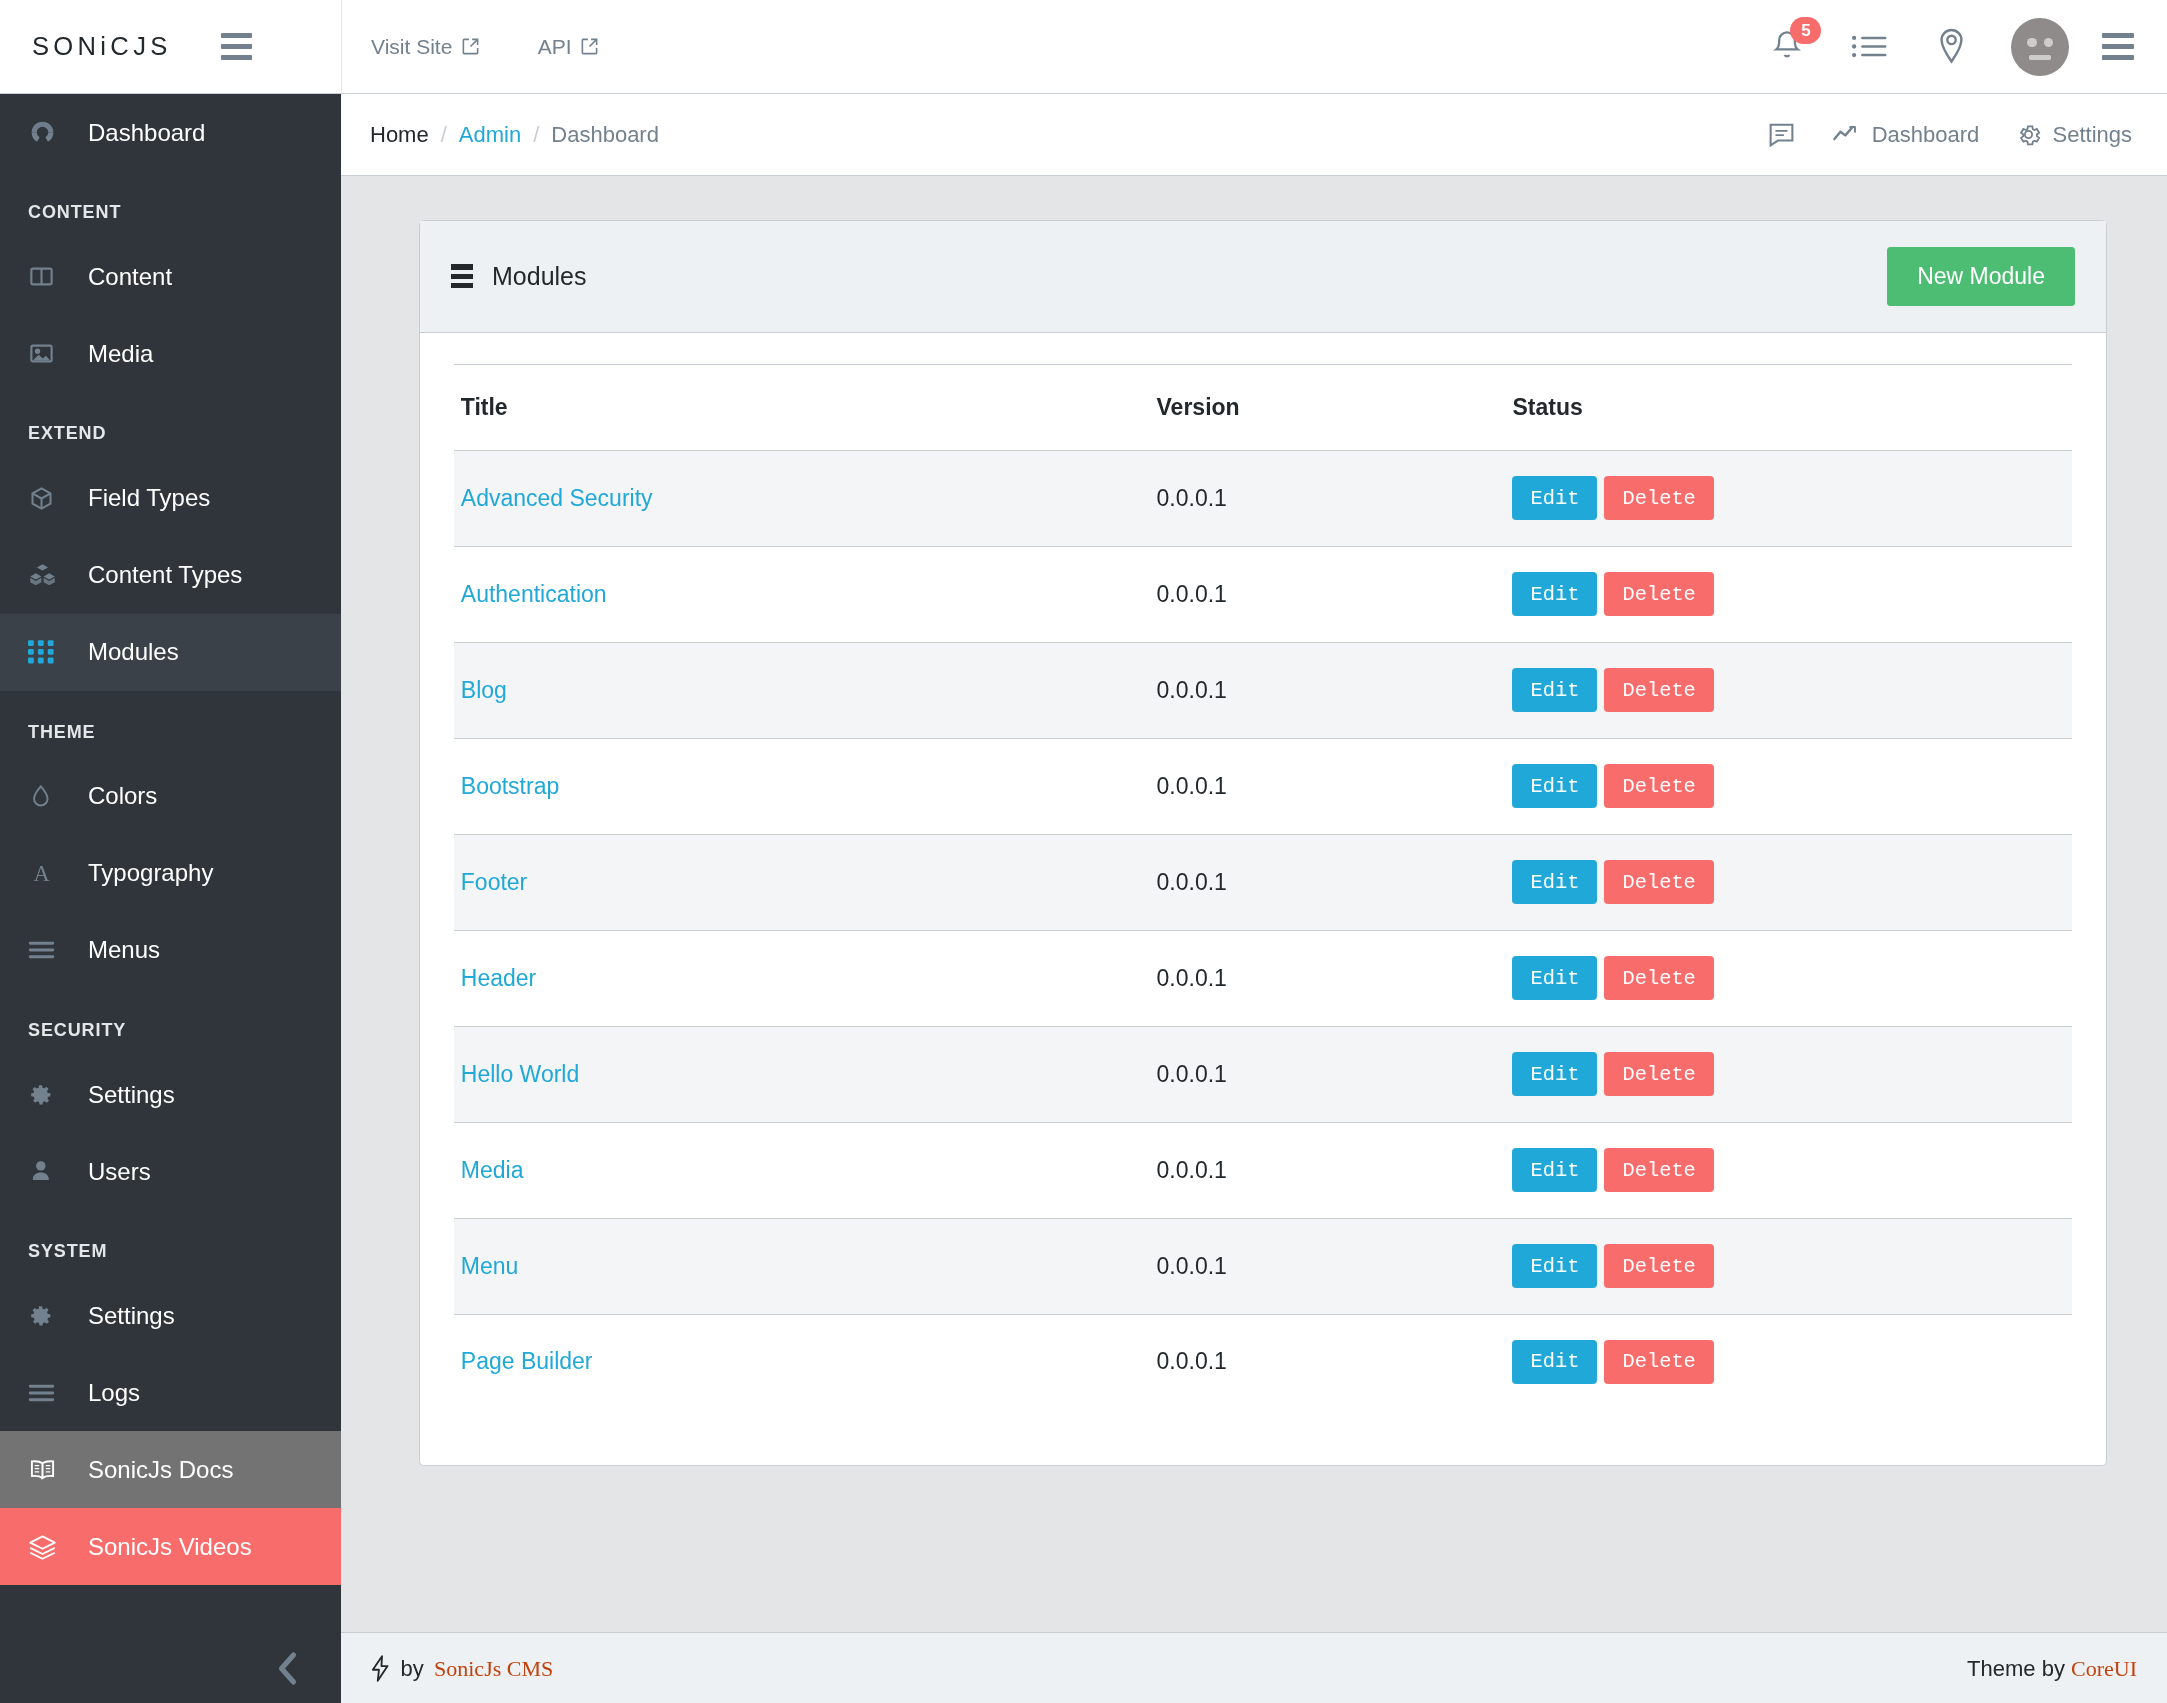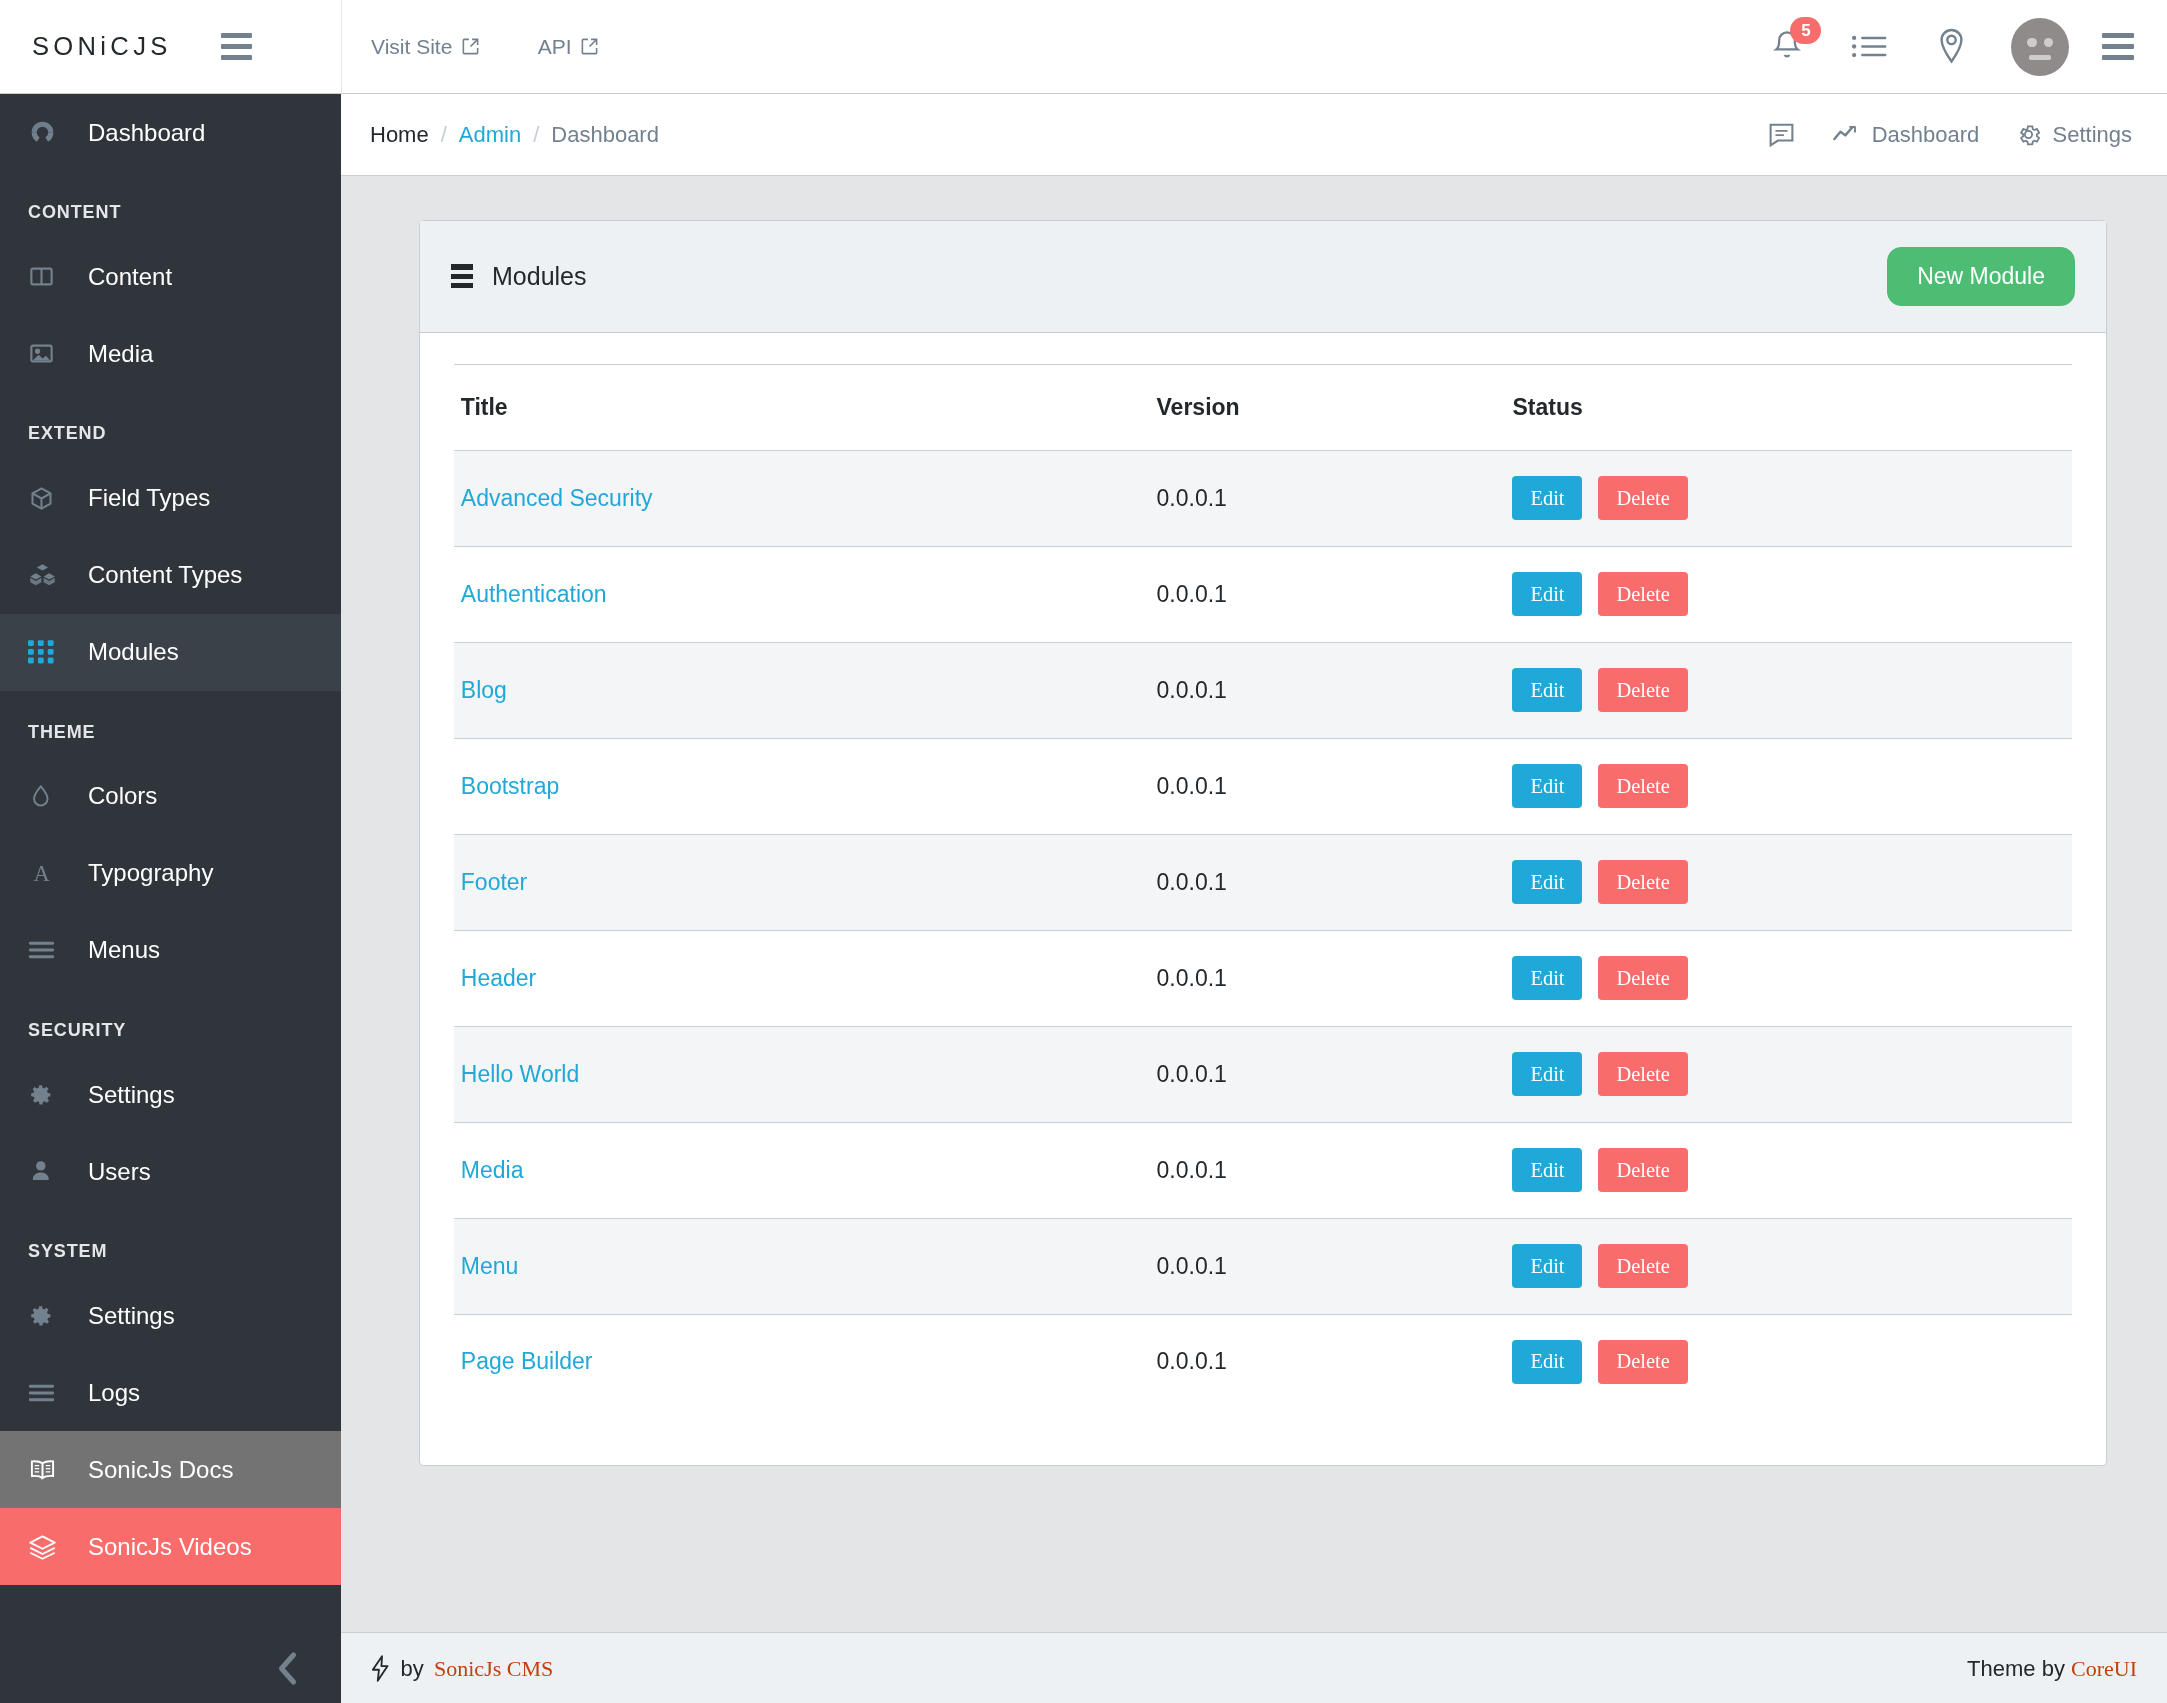--- a/index.html
+++ b/index.html
@@ -188,21 +188,21 @@
   .card-title { display: flex; align-items: center; gap: 19px; font-size: 25px; color: #23282c; }
   .ch-lines { display: flex; flex-direction: column; gap: 4.3px; }
   .ch-lines i { display: block; width: 22px; height: 5.1px; background: #23282c; }
   .btn-new {
     margin-left: auto;
     background: #4dbd74;
     border: 0.9px solid #4dbd74;
     color: #fff;
     font-size: 23px;
     padding: 15.3px 29px;
-    border-radius: 14px;
+    border-radius: 3px;
     cursor: pointer;
     font-family: "Liberation Sans", sans-serif;
   }
   .card-body { padding: 31px 34px 56px 34px; }
 
   table { width: 100%; border-collapse: collapse; }
   thead th {
     text-align: left;
     font-size: 23px;
     color: #23282c;
@@ -223,22 +223,22 @@
   .col-version { width: 22%; }
   .col-status { width: 35%; }
   td a.mod-link { color: #20a8d8; text-decoration: none; cursor: pointer; }
   .btn-sm {
     font-size: 20.4px;
     padding: 9.4px 17px;
     border-radius: 3.4px;
     border: 0.9px solid transparent;
     color: #fff;
     cursor: pointer;
-    font-family: Liberation Serif, serif;
-    margin-right: 16px;
+    font-family: Liberation Mono, monospace;
+    margin-right: 7px;
   }
   .btn-edit { background: #20a8d8; border-color: #20a8d8; }
   .btn-delete { background: #f86c6b; border-color: #f86c6b; }
 
   
   .app-footer {
     height: 72px;
     flex: 0 0 72px;
     background: #eef1f3;
     border-top: 0.9px solid #c8ced3;

